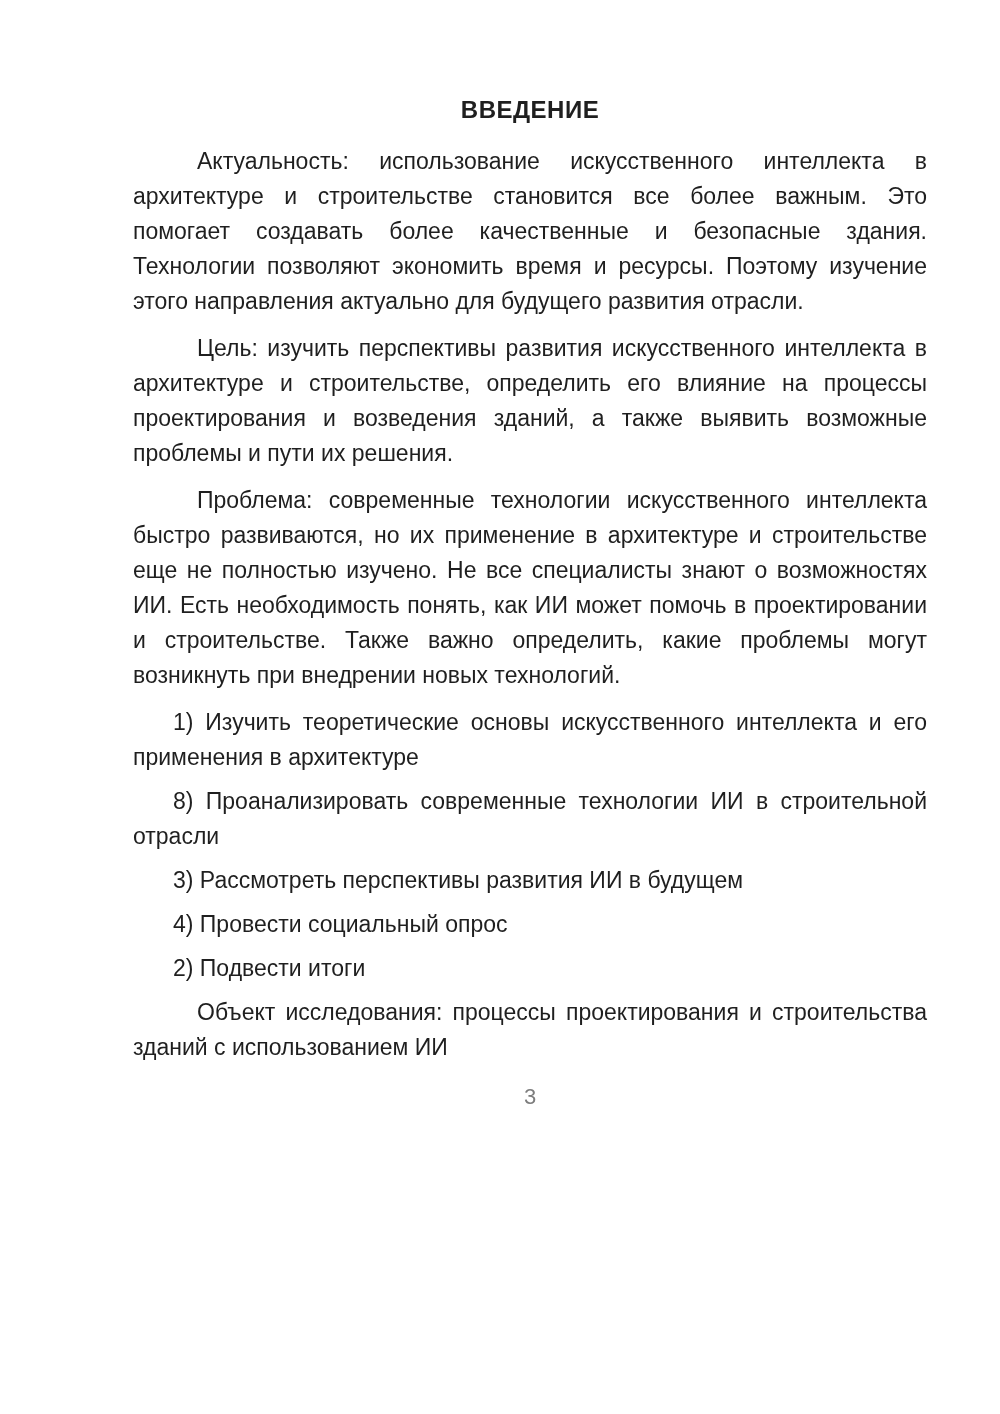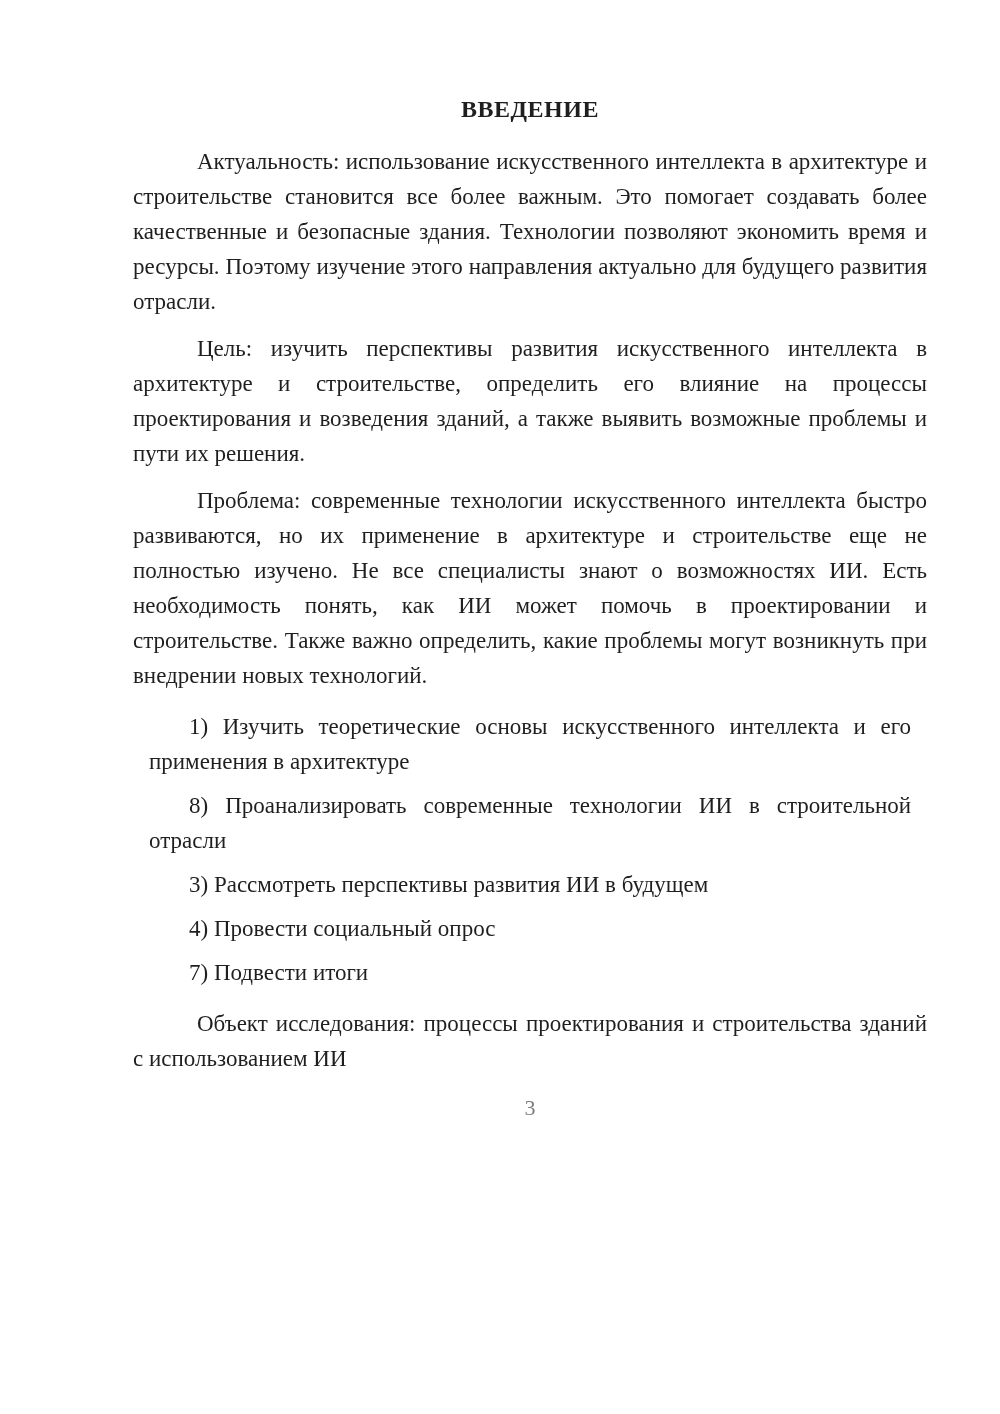--- a/index.html
+++ b/index.html
@@ -7,21 +7,21 @@
     padding: 0;
     background: #ffffff;
   }
   .page {
     position: relative;
     width: 1000px;
     height: 1414px;
     box-sizing: border-box;
     background: #ffffff;
     padding: 92px 73px 0 133px;
-    font-family: Liberation Serif, serif;
+    font-family: Liberation Sans, sans-serif;
     font-size: 23px;
     line-height: 35px;
     color: #1f1f1f;
     overflow: hidden;
     -webkit-hyphens: none;
     hyphens: none;
   }
   .doc-title {
     font-size: 24px;
     font-weight: bold;
@@ -37,21 +37,21 @@
   }
   .para.force-last-justify {
     text-align-last: justify;
   }
   .task-item {
     margin: 0 0 9px 0;
     text-align: justify;
     text-indent: 40px;
   }
   .tasks-block {
-    margin: 16px;
+    margin: 0;
     padding: 0;
   }
   .page-number {
     margin-top: 14px;
     text-align: center;
     color: #7d7d7d;
     font-size: 22px;
     line-height: 35px;
   }
 </style>
@@ -67,21 +67,21 @@
   <p class="para">Цель: изучить перспективы развития искусственного интеллекта в архитектуре и строительстве, определить его влияние на процессы проектирования и возведения зданий, а также выявить возможные проблемы и пути их решения.</p>
 
   <p class="para">Проблема: современные технологии искусственного интеллекта быстро развиваются, но их применение в архитектуре и строительстве еще не полностью изучено. Не все специалисты знают о возможностях ИИ. Есть необходимость понять, как ИИ может помочь в проектировании и строительстве. Также важно определить, какие проблемы могут возникнуть при внедрении новых технологий.</p>
 
 
   <div class="tasks-block">
     <p class="task-item">1) Изучить теоретические основы искусственного интеллекта и его применения в архитектуре</p>
     <p class="task-item">8) Проанализировать современные технологии ИИ в строительной отрасли</p>
     <p class="task-item">3) Рассмотреть перспективы развития ИИ в будущем</p>
     <p class="task-item">4) Провести социальный опрос</p>
-    <p class="task-item">7) Подвести итоги</p>
+    <p class="task-item">2) Подвести итоги</p>
   </div>
 
   <p class="para">Объект исследования: процессы проектирования и строительства зданий с использованием ИИ</p>
 
 
 
   <div class="page-number">3</div>
 
 </div>
 

